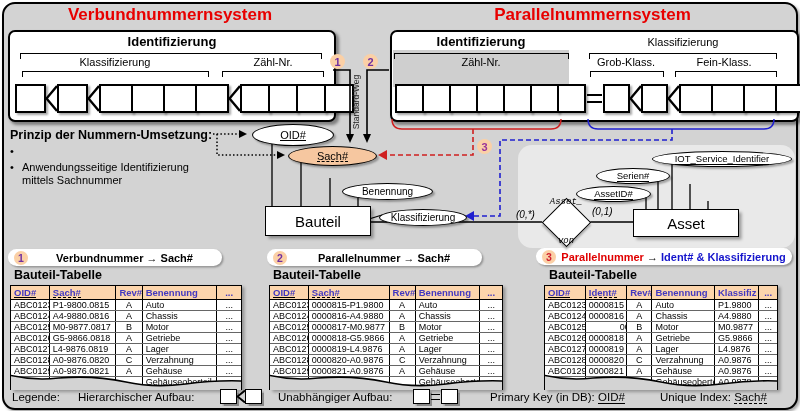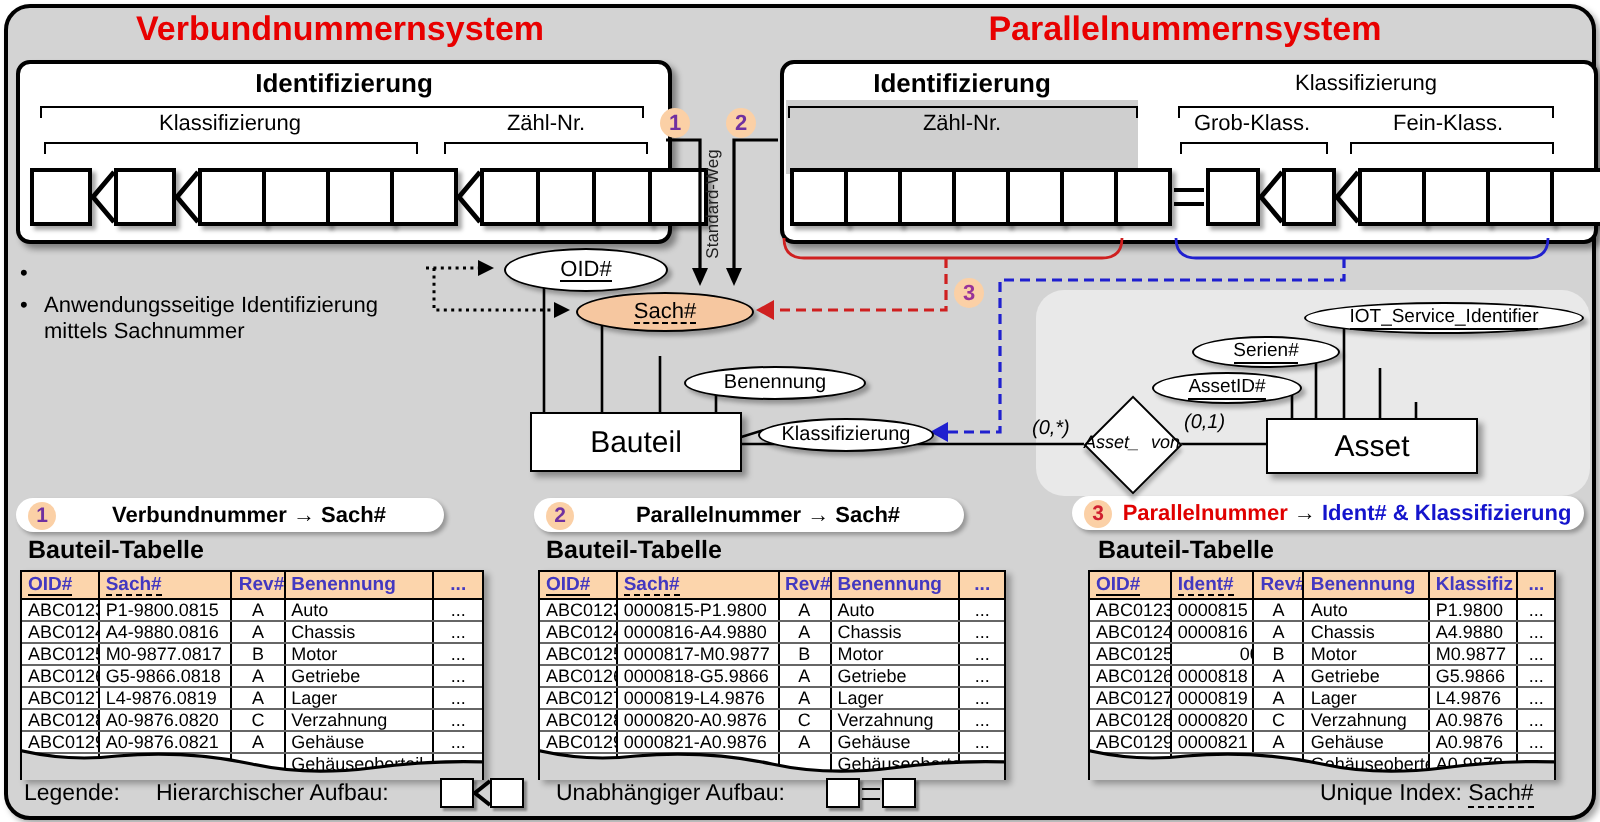--- a/index.html
+++ b/index.html
@@ -66,22 +66,22 @@
 
   .entity-rect{position:absolute;background:#fff;border:1.8px solid #000;display:flex;align-items:center;
                justify-content:center;font-size:15px;box-shadow:2.5px 2.5px 3px rgba(0,0,0,.35);z-index:3;}
   #bauteil-rect{left:265px;top:206px;width:104px;height:28px;}
   #asset-rect{left:633px;top:209px;width:104px;height:26px;}
   #asset-panel{position:absolute;left:518px;top:145px;width:277px;height:103px;background:#e9e9e9;border-radius:14px;z-index:1;}
 
   #diamond{position:absolute;left:542px;top:198px;width:48px;height:48px;z-index:3;}
   #diamond .shape{position:absolute;left:7px;top:7px;width:33px;height:33px;background:#fff;border:1.5px solid #000;
                   transform:rotate(45deg);box-shadow:2px 2px 2px rgba(0,0,0,.25);}
-  #diamond .dlabel{position:absolute;inset:0;display:flex;flex-direction:row;align-items:center;justify-content:space-between;
-                   font-style:italic;font-size:9px;line-height:9.5px;}
+  #diamond .dlabel{position:absolute;inset:0;display:flex;flex-direction:column;align-items:center;justify-content:space-between;
+                   font-style:italic;font-size:9px;line-height:9.5px;font-family:Liberation Mono, monospace;}
   .card{position:absolute;font-style:italic;font-size:10px;z-index:3;}
   #card-left{left:516px;top:209px;} #card-right{left:592px;top:206px;}
 
   .banner{position:absolute;height:17px;background:#fff;border-radius:9px;box-shadow:1.5px 1.5px 2px rgba(0,0,0,.3);
           display:flex;align-items:center;font-weight:bold;font-size:11px;padding:0 6px;gap:5px;z-index:2;}
   .banner .badge-inline{width:14px;height:14px;border-radius:50%;background:var(--badge-fill,#fbd0a6);
           color:var(--marker-purple,#7030a0);font-weight:bold;font-size:10.5px;display:flex;align-items:center;
           justify-content:center;flex:none;}
   .banner-text{flex:1;text-align:center;white-space:nowrap;}
   #banner-1{left:8px;top:249px;width:202px;} #banner-2{left:267px;top:249px;width:203px;}
@@ -199,20 +199,21 @@
         </div>
       </div>
   </div>
 
   <div class="badge" id="badge-1">1</div>
   <div class="badge" id="badge-2">2</div>
   <div class="badge" id="badge-3">3</div>
   <div id="std-weg">Standard-Weg</div>
 
   <div id="principle">
+    <div class="pr-head">Prinzip der Nummern-Umsetzung:</div>
     <div class="pr-item">
       <span class="pr-bullet">•</span>
     </div>
     <div class="pr-item">
       <span class="pr-bullet">•</span>
       <span class="pr-text">Anwendungsseitige Identifizierung
 mittels Sachnummer</span>
     </div>
   </div>
 
@@ -555,17 +556,21 @@
       <path d="M9,1.5 L1.5,7.5 L9,13.5" fill="none" stroke="#000" stroke-width="2"></path>
     </svg>
     <span class="mini-box"></span>
   </div>
   <div class="legend-item" id="legend-unab">Unabhängiger Aufbau:</div>
   <div class="legend-icon" id="legend-icon-unab">
     <span class="mini-box"></span>
     <span class="mini-eq"></span>
     <span class="mini-box"></span>
   </div>
+  <div class="legend-item" id="legend-pk">
+    <span>Primary Key (in DB):</span>
+    <span class="u2-solid">OID#</span>
+  </div>
   <div class="legend-item" id="legend-ui">
     <span>Unique Index:</span>
     <span class="u2-dashed">Sach#</span>
   </div>
 </div>
 
 </body></html>

